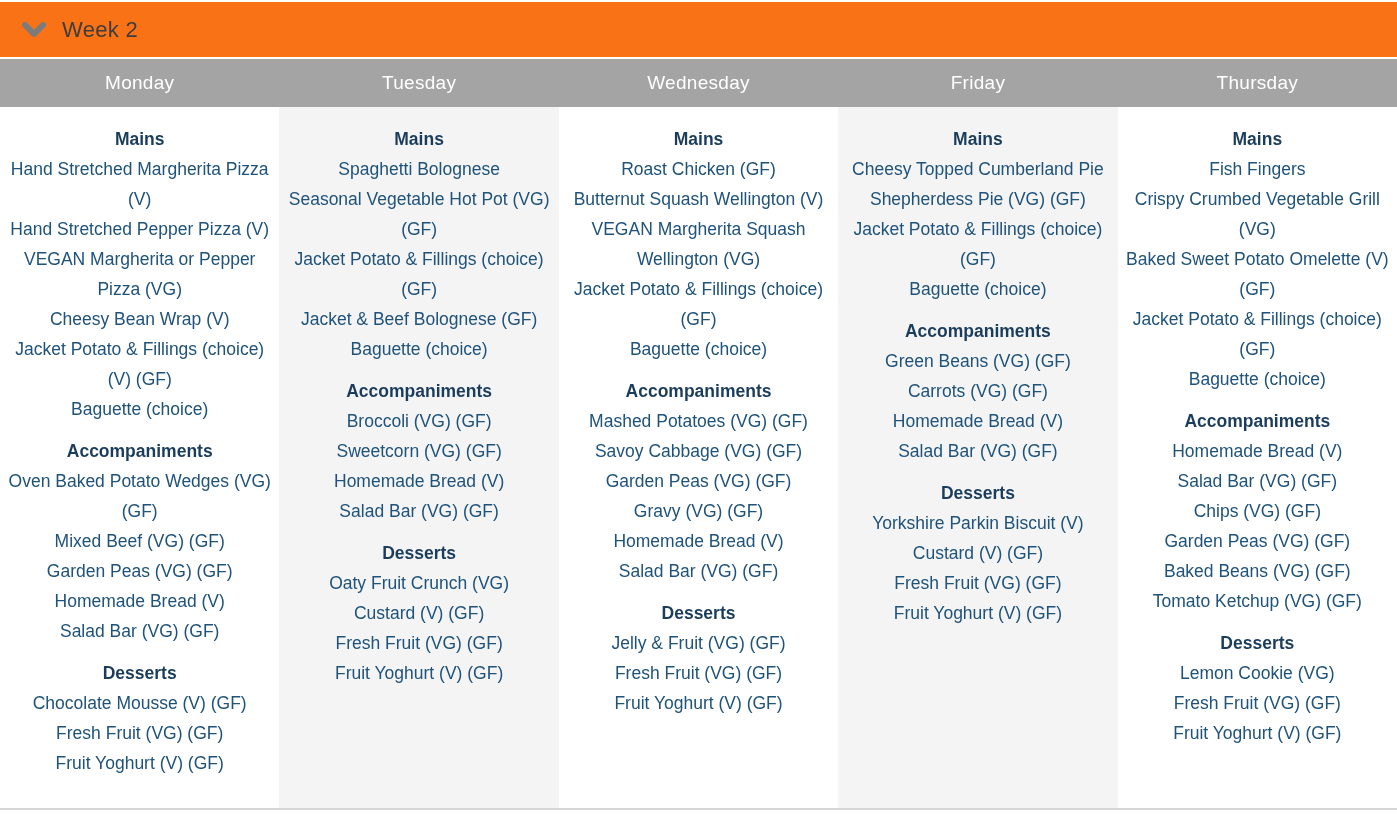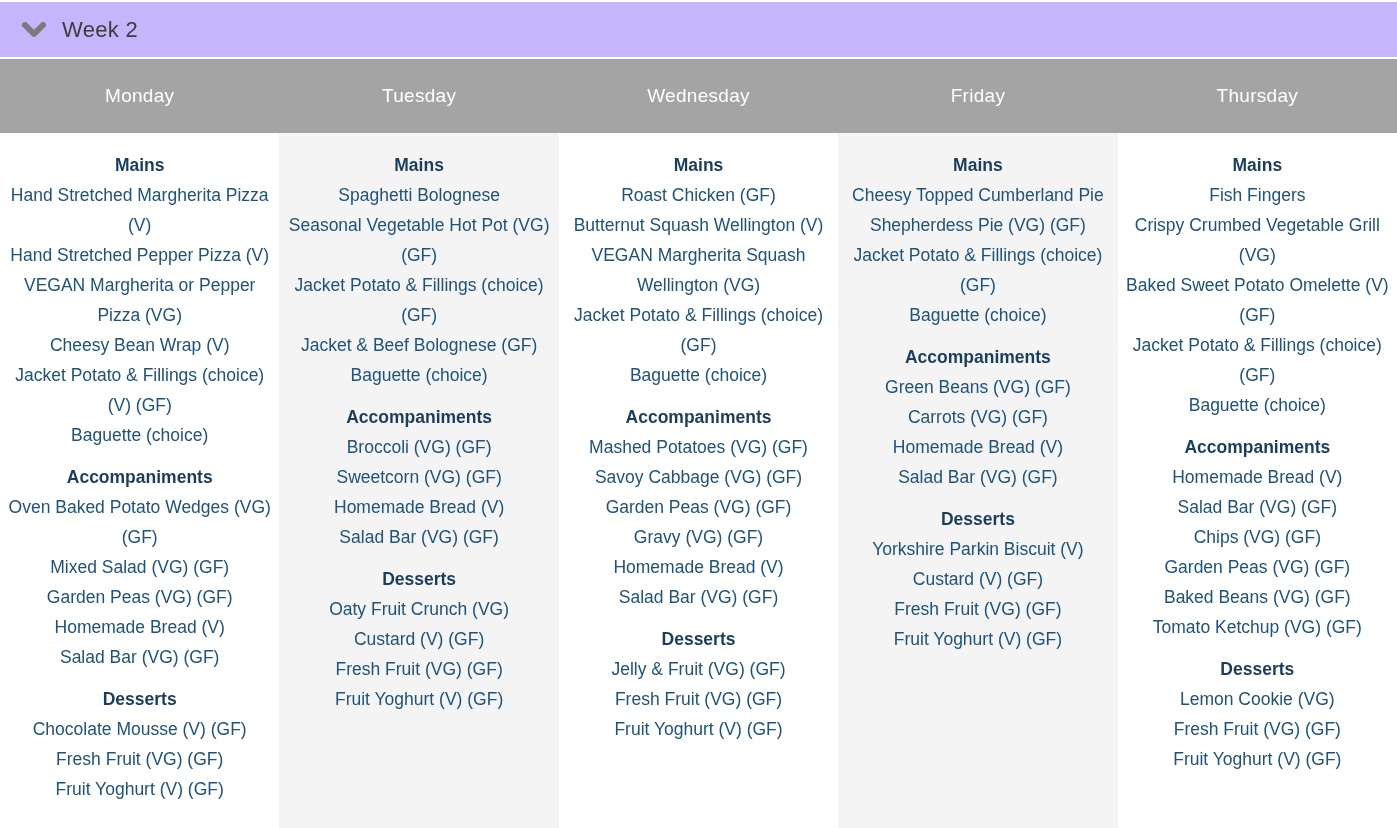--- a/index.html
+++ b/index.html
@@ -6,35 +6,35 @@
   html, body {
     margin: 0; padding: 0;
     width: 1397px; height: 828px;
     overflow: hidden;
     background: #ffffff;
     font-family: "Liberation Sans", sans-serif;
   }
   .week-header {
     height: 55px;
     margin-top: 2px;
-    background: #c4b5fd;
+    background: #f97316;
     display: flex;
     align-items: center;
     padding-left: 22px;
     cursor: pointer;
   }
   .chevron { width: 24px; height: 16px; margin-right: 16px; flex: 0 0 auto; }
   .week-title {
     font-size: 22px;
     color: #3d3d3d;
     letter-spacing: 0.3px;
   }
   .day-header-row {
     display: flex;
-    height: 74px;
+    height: 48px;
     background: #a4a4a4;
     margin-top: 2px;
     text-align: center;
   }
   .day-header {
     flex: 1 1 0;
     display: flex;
     align-items: center;
     justify-content: center;
     color: #ffffff;
@@ -88,21 +88,21 @@
     <div class="day-column">
       <div class="section-title">Mains</div>
       <div class="menu-item">Hand Stretched Margherita Pizza (V)</div>
       <div class="menu-item">Hand Stretched Pepper Pizza (V)</div>
       <div class="menu-item">VEGAN Margherita or Pepper Pizza (VG)</div>
       <div class="menu-item">Cheesy Bean Wrap (V)</div>
       <div class="menu-item">Jacket Potato &amp; Fillings (choice) (V) (GF)</div>
       <div class="menu-item">Baguette (choice)</div>
       <div class="section-title">Accompaniments</div>
       <div class="menu-item">Oven Baked Potato Wedges (VG) (GF)</div>
-      <div class="menu-item">Mixed Salad (VG) (GF)</div>
+      <div class="menu-item">Mixed Beef (VG) (GF)</div>
       <div class="menu-item">Garden Peas (VG) (GF)</div>
       <div class="menu-item">Homemade Bread (V)</div>
       <div class="menu-item">Salad Bar (VG) (GF)</div>
       <div class="section-title">Desserts</div>
       <div class="menu-item">Chocolate Mousse (V) (GF)</div>
       <div class="menu-item">Fresh Fruit (VG) (GF)</div>
       <div class="menu-item">Fruit Yoghurt (V) (GF)</div>
     </div>
     <div class="day-column alt">
       <div class="section-title">Mains</div>

